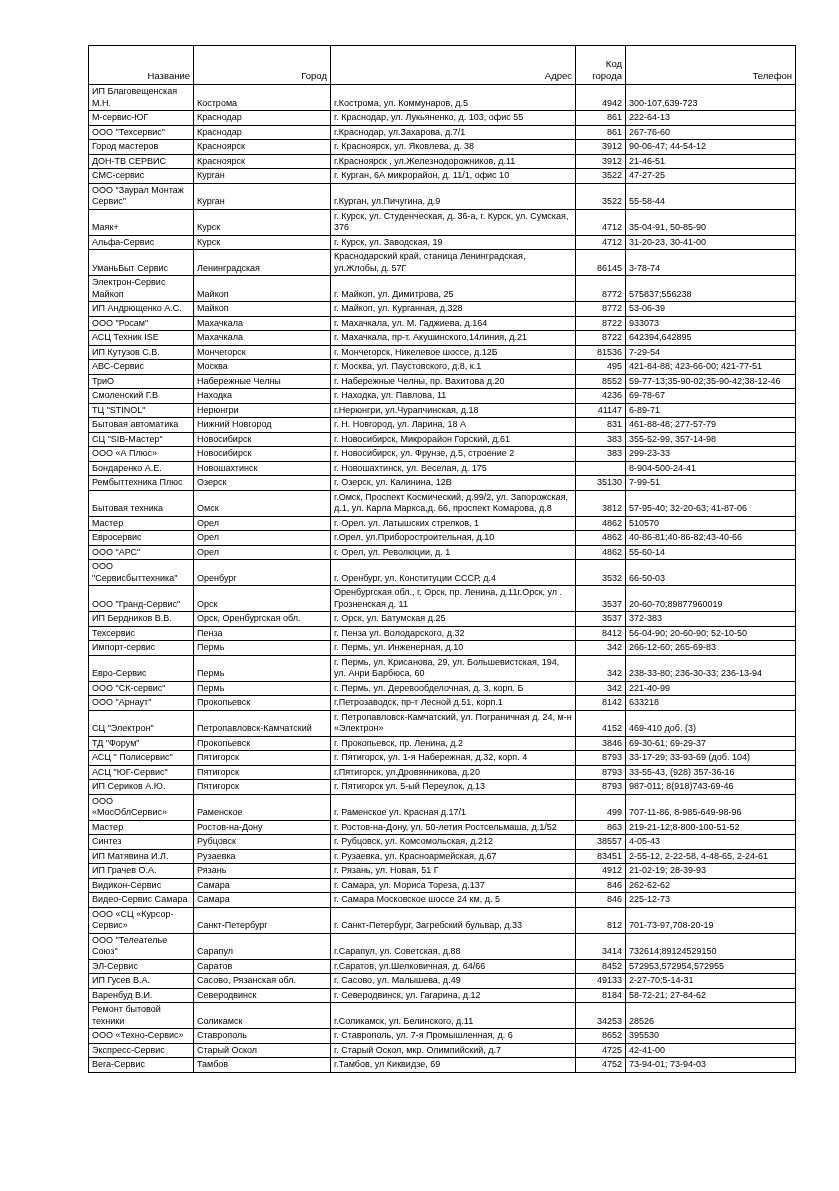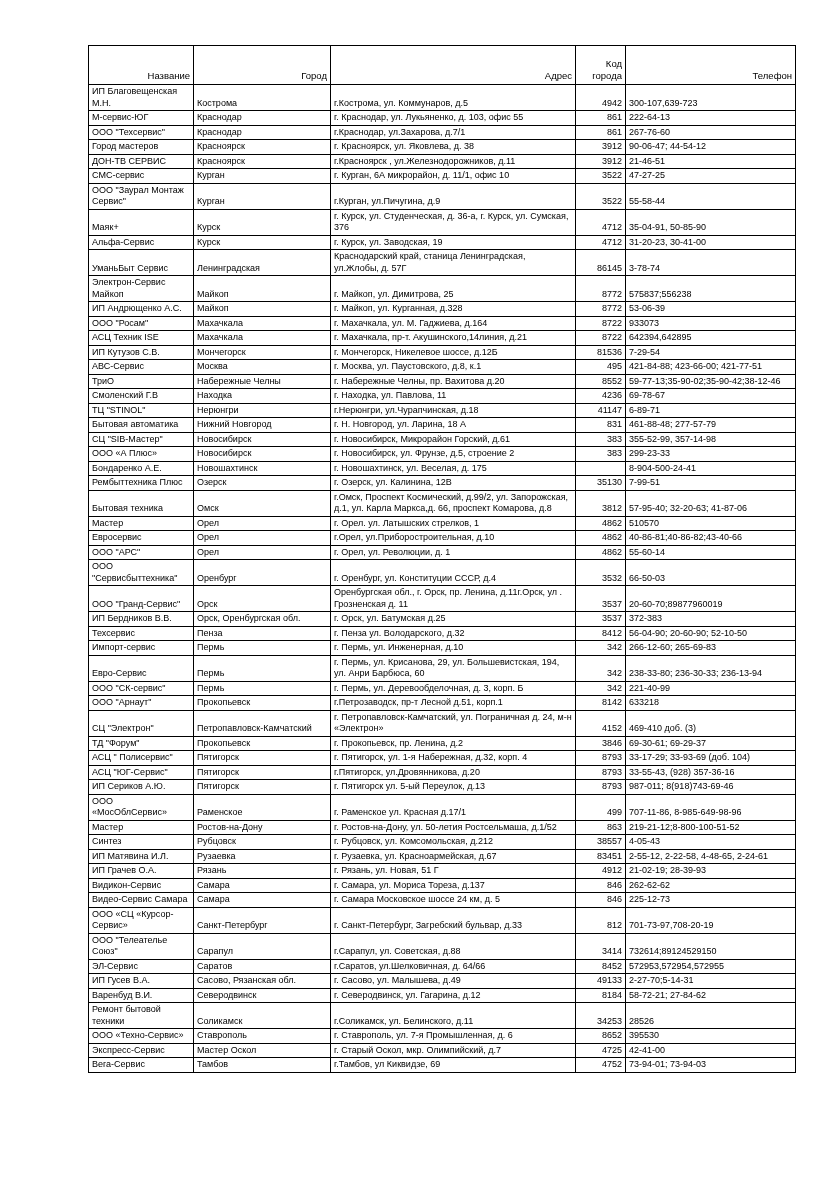--- a/index.html
+++ b/index.html
@@ -444,21 +444,21 @@
         </tr>
         <tr>
           <td class="col-name">ООО «Техно-Сервис»</td>
           <td class="col-city">Ставрополь</td>
           <td class="col-address">г. Ставрополь, ул. 7-я Промышленная, д. 6</td>
           <td class="col-code">8652</td>
           <td class="col-phone">395530</td>
         </tr>
         <tr>
           <td class="col-name">Экспресс-Сервис</td>
-          <td class="col-city">Мастер Оскол</td>
+          <td class="col-city">Старый Оскол</td>
           <td class="col-address">г. Старый Оскол, мкр. Олимпийский, д.7</td>
           <td class="col-code">4725</td>
           <td class="col-phone">42-41-00</td>
         </tr>
         <tr>
           <td class="col-name">Вега-Сервис</td>
           <td class="col-city">Тамбов</td>
           <td class="col-address">г.Тамбов, ул Киквидзе, 69</td>
           <td class="col-code">4752</td>
           <td class="col-phone">73-94-01; 73-94-03</td>

